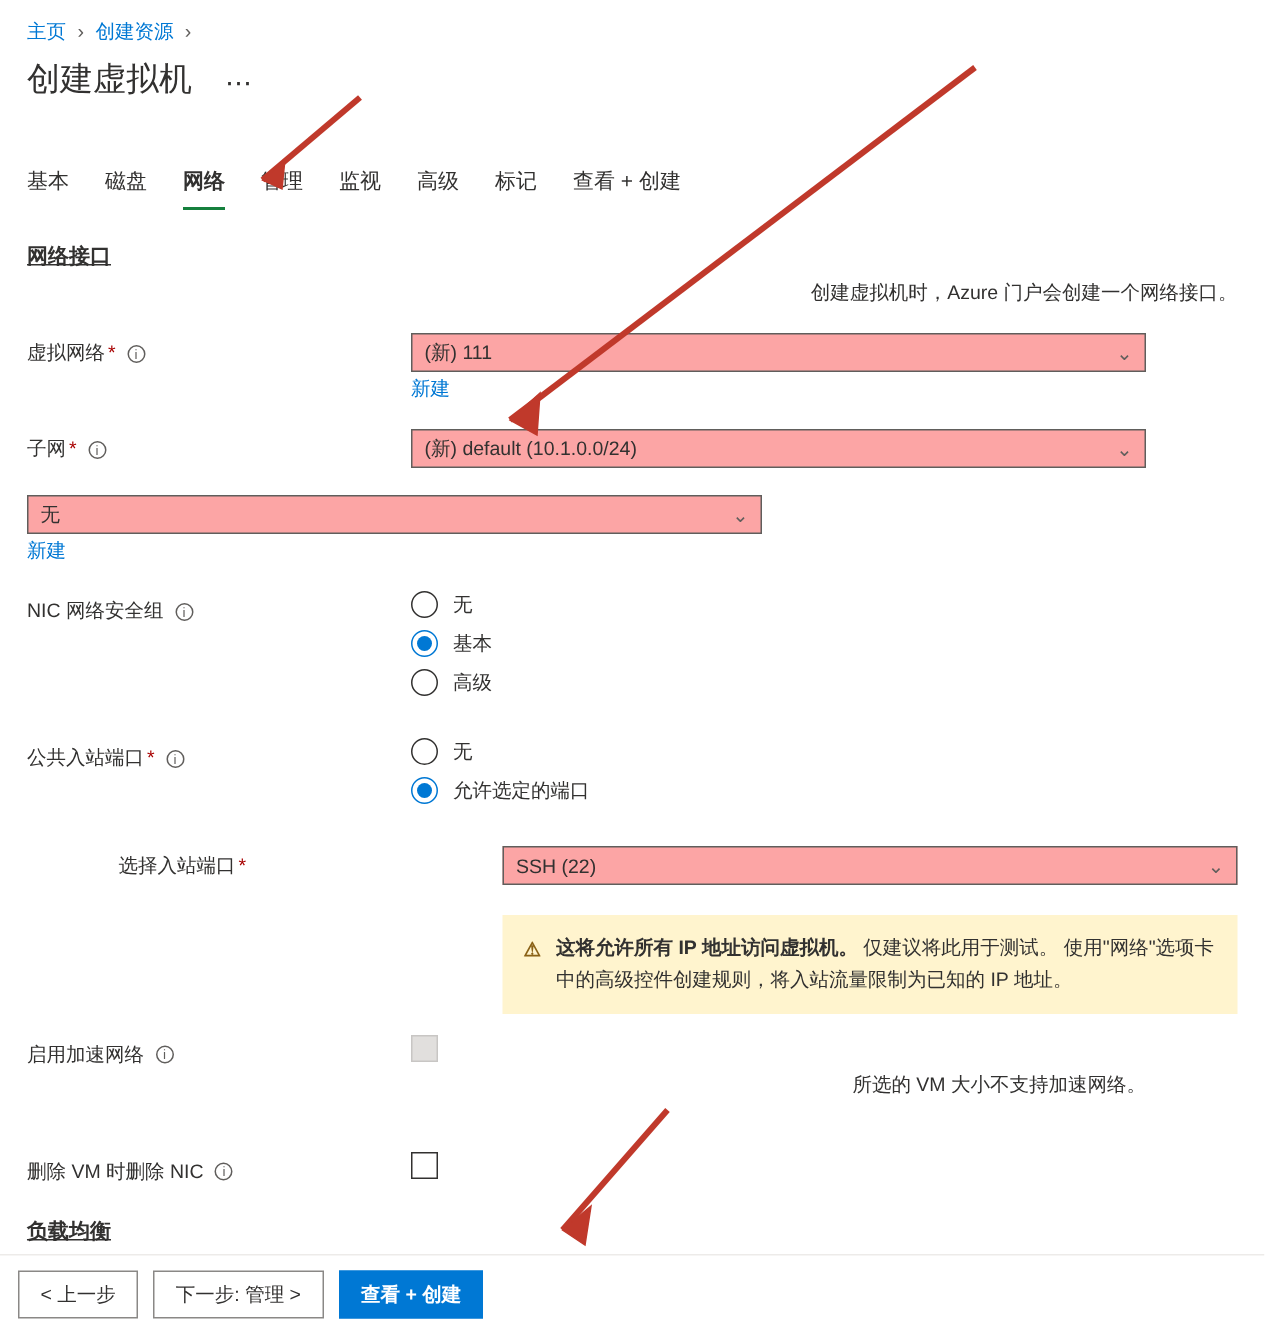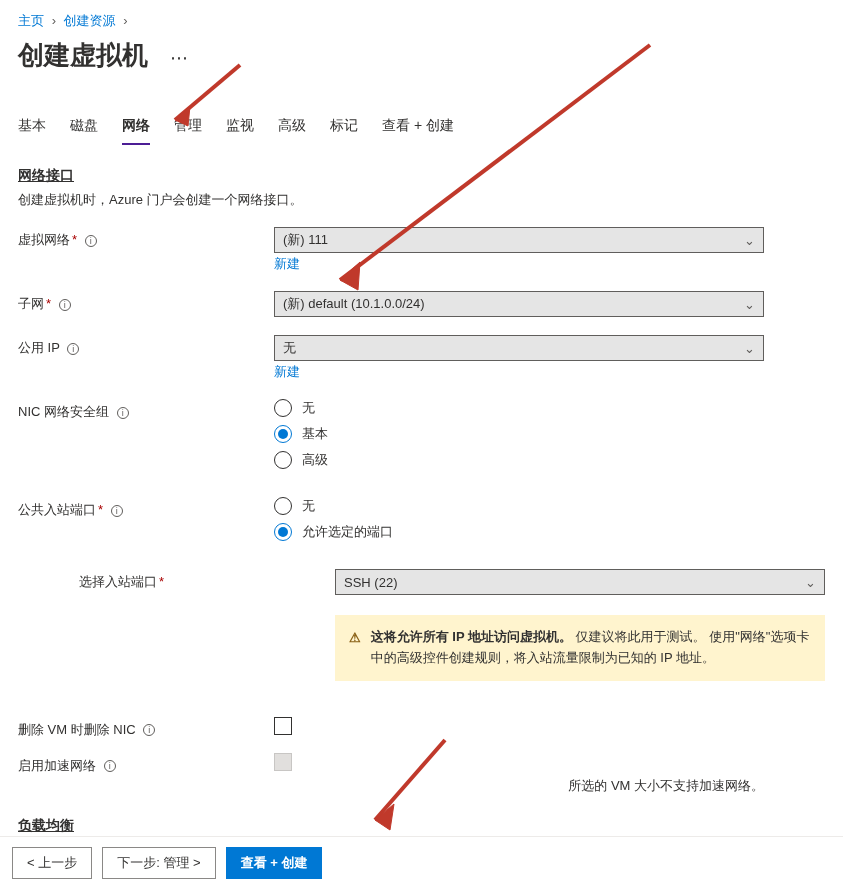--- a/index.html
+++ b/index.html
@@ -2,36 +2,36 @@
 <html><head>
 <meta charset="utf-8">
 <style>
   * { box-sizing: border-box; font-family: 'Segoe UI', 'Microsoft YaHei', sans-serif; }
   body { margin: 0; padding: 0; width: 843px; height: 889px; background: #fff; color: #323130; position: relative; font-size: 13px; }
   .content { padding: 6px 18px; }
   .breadcrumb { padding: 6px 0 2px; font-size: 13px; color: #0078d4; }
   .breadcrumb a { color: #0078d4; text-decoration: none; }
   .breadcrumb .sep { color: #605e5c; margin: 0 4px; }
   .page-title-row { display: flex; align-items: center; }
-  .page-title { font-size: 26px; font-weight: 700; margin: 6px 0 0 0; }
+  .page-title { font-size: 22px; font-weight: 400; margin: 6px 0 0 0; }
   .ellipsis-btn { margin-left: 16px; margin-top: 10px; font-size: 18px; color: #323130; background: none; border: none; cursor: pointer; }
   .tabs { display: flex; margin-top: 36px; border-bottom: none; }
   .tab { padding: 8px 0; margin-right: 24px; font-size: 14px; cursor: pointer; color: #323130; }
-  .tab.active { font-weight: 600; border-bottom: 2px solid #4c1d95; }
+  .tab.active { font-weight: 600; border-bottom: 2px solid #15803d; }
   .description { margin-top: 16px; line-height: 1.6; font-size: 13px; color: #323130; }
   .description a { color: #0078d4; text-decoration: none; }
   .ext-link-icon svg { width: 10px; height: 10px; vertical-align: baseline; margin-left: 2px; }
   .section-title { font-weight: 600; font-size: 14px; margin-top: 22px; text-decoration: underline; }
-  .section-sub { font-size: 13px; margin-top: 6px; }
+  .section-sub { font-size: 13px; margin-top: 6px; text-align: right; }
   .form-row { display: flex; align-items: flex-start; margin-top: 18px; }
   .form-label { width: 256px; flex-shrink: 0; font-size: 13px; padding-top: 4px; }
   .form-label .info-icon { color: #605e5c; border: 1px solid #605e5c; border-radius: 50%; width: 12px; height: 12px; display: inline-flex; align-items: center; justify-content: center; font-size: 9px; margin-left: 4px; vertical-align: middle; }
   .required { color: #a80000; margin-left: 2px; }
   .form-control { flex: 1; max-width: 490px; }
-  .select { border: 1px solid #605e5c; height: 26px; padding: 0 8px; display: flex; align-items: center; justify-content: space-between; cursor: pointer; font-size: 13px; background: #e5e5e5; }
+  .select { border: 1px solid #605e5c; height: 26px; padding: 0 8px; display: flex; align-items: center; justify-content: space-between; cursor: pointer; font-size: 13px; background: #fca5a5; }
   .select .chevron { color: #605e5c; }
   .link-below { color: #0078d4; font-size: 13px; margin-top: 2px; cursor: pointer; }
   .radio-group { display: flex; flex-direction: column; gap: 8px; }
   .radio-item { display: flex; align-items: center; font-size: 13px; cursor: pointer; }
   .radio { width: 18px; height: 18px; border: 1px solid #323130; border-radius: 50%; margin-right: 10px; display: inline-flex; align-items: center; justify-content: center; flex-shrink: 0; }
   .radio.checked { border-color: #0078d4; }
   .radio.checked::after { content: ''; width: 10px; height: 10px; background: #0078d4; border-radius: 50%; }
   .warning-box { background: #fff4ce; padding: 12px 14px; margin-top: 20px; display: flex; align-items: flex-start; line-height: 1.6; font-size: 13px; }
   .warning-icon { color: #8a6116; margin-right: 10px; flex-shrink: 0; font-weight: bold; margin-top: 1px; }
   .warning-box strong { font-weight: 600; }
@@ -96,24 +96,20 @@
     </div>
     <div class="form-control">
       <div class="select">
         <span>(新) default (10.1.0.0/24)</span>
         <span class="chevron">⌄</span>
       </div>
     </div>
   </div>
 
   <div class="form-row">
-    <div class="form-label">
-      <span>公用 IP</span>
-      <span class="info-icon">i</span>
-    </div>
     <div class="form-control">
       <div class="select">
         <span>无</span>
         <span class="chevron">⌄</span>
       </div>
       <div class="link-below">新建</div>
     </div>
   </div>
 
   <div class="form-row">
@@ -167,38 +163,38 @@
         <span>SSH (22)</span>
         <span class="chevron">⌄</span>
       </div>
       <div class="warning-box">
         <span class="warning-icon">⚠</span>
         <span><strong>这将允许所有 IP 地址访问虚拟机。</strong><span> 仅建议将此用于测试。 使用"网络"选项卡中的高级控件创建规则，将入站流量限制为已知的 IP 地址。</span></span>
       </div>
     </div>
   </div>
 
-  <div class="form-row" style="margin-top:36px;">
-    <div class="form-label">
-      <span>删除 VM 时删除 NIC</span>
-      <span class="info-icon">i</span>
-    </div>
-    <div class="form-control">
-      <span class="checkbox"></span>
-    </div>
-  </div>
-
   <div class="form-row" style="margin-top:14px;">
     <div class="form-label">
       <span>启用加速网络</span>
       <span class="info-icon">i</span>
     </div>
     <div class="form-control">
       <span class="checkbox disabled"></span>
       <div class="note-right">所选的 VM 大小不支持加速网络。</div>
+    </div>
+  </div>
+
+  <div class="form-row" style="margin-top:36px;">
+    <div class="form-label">
+      <span>删除 VM 时删除 NIC</span>
+      <span class="info-icon">i</span>
+    </div>
+    <div class="form-control">
+      <span class="checkbox"></span>
     </div>
   </div>
 
   <div class="section-title" style="margin-top:22px;">负载均衡</div>
 </div>
 
 <div class="footer-bar">
   <button class="btn">&lt; 上一步</button>
   <button class="btn">下一步: 管理 &gt;</button>
   <button class="btn primary">查看 + 创建</button>

